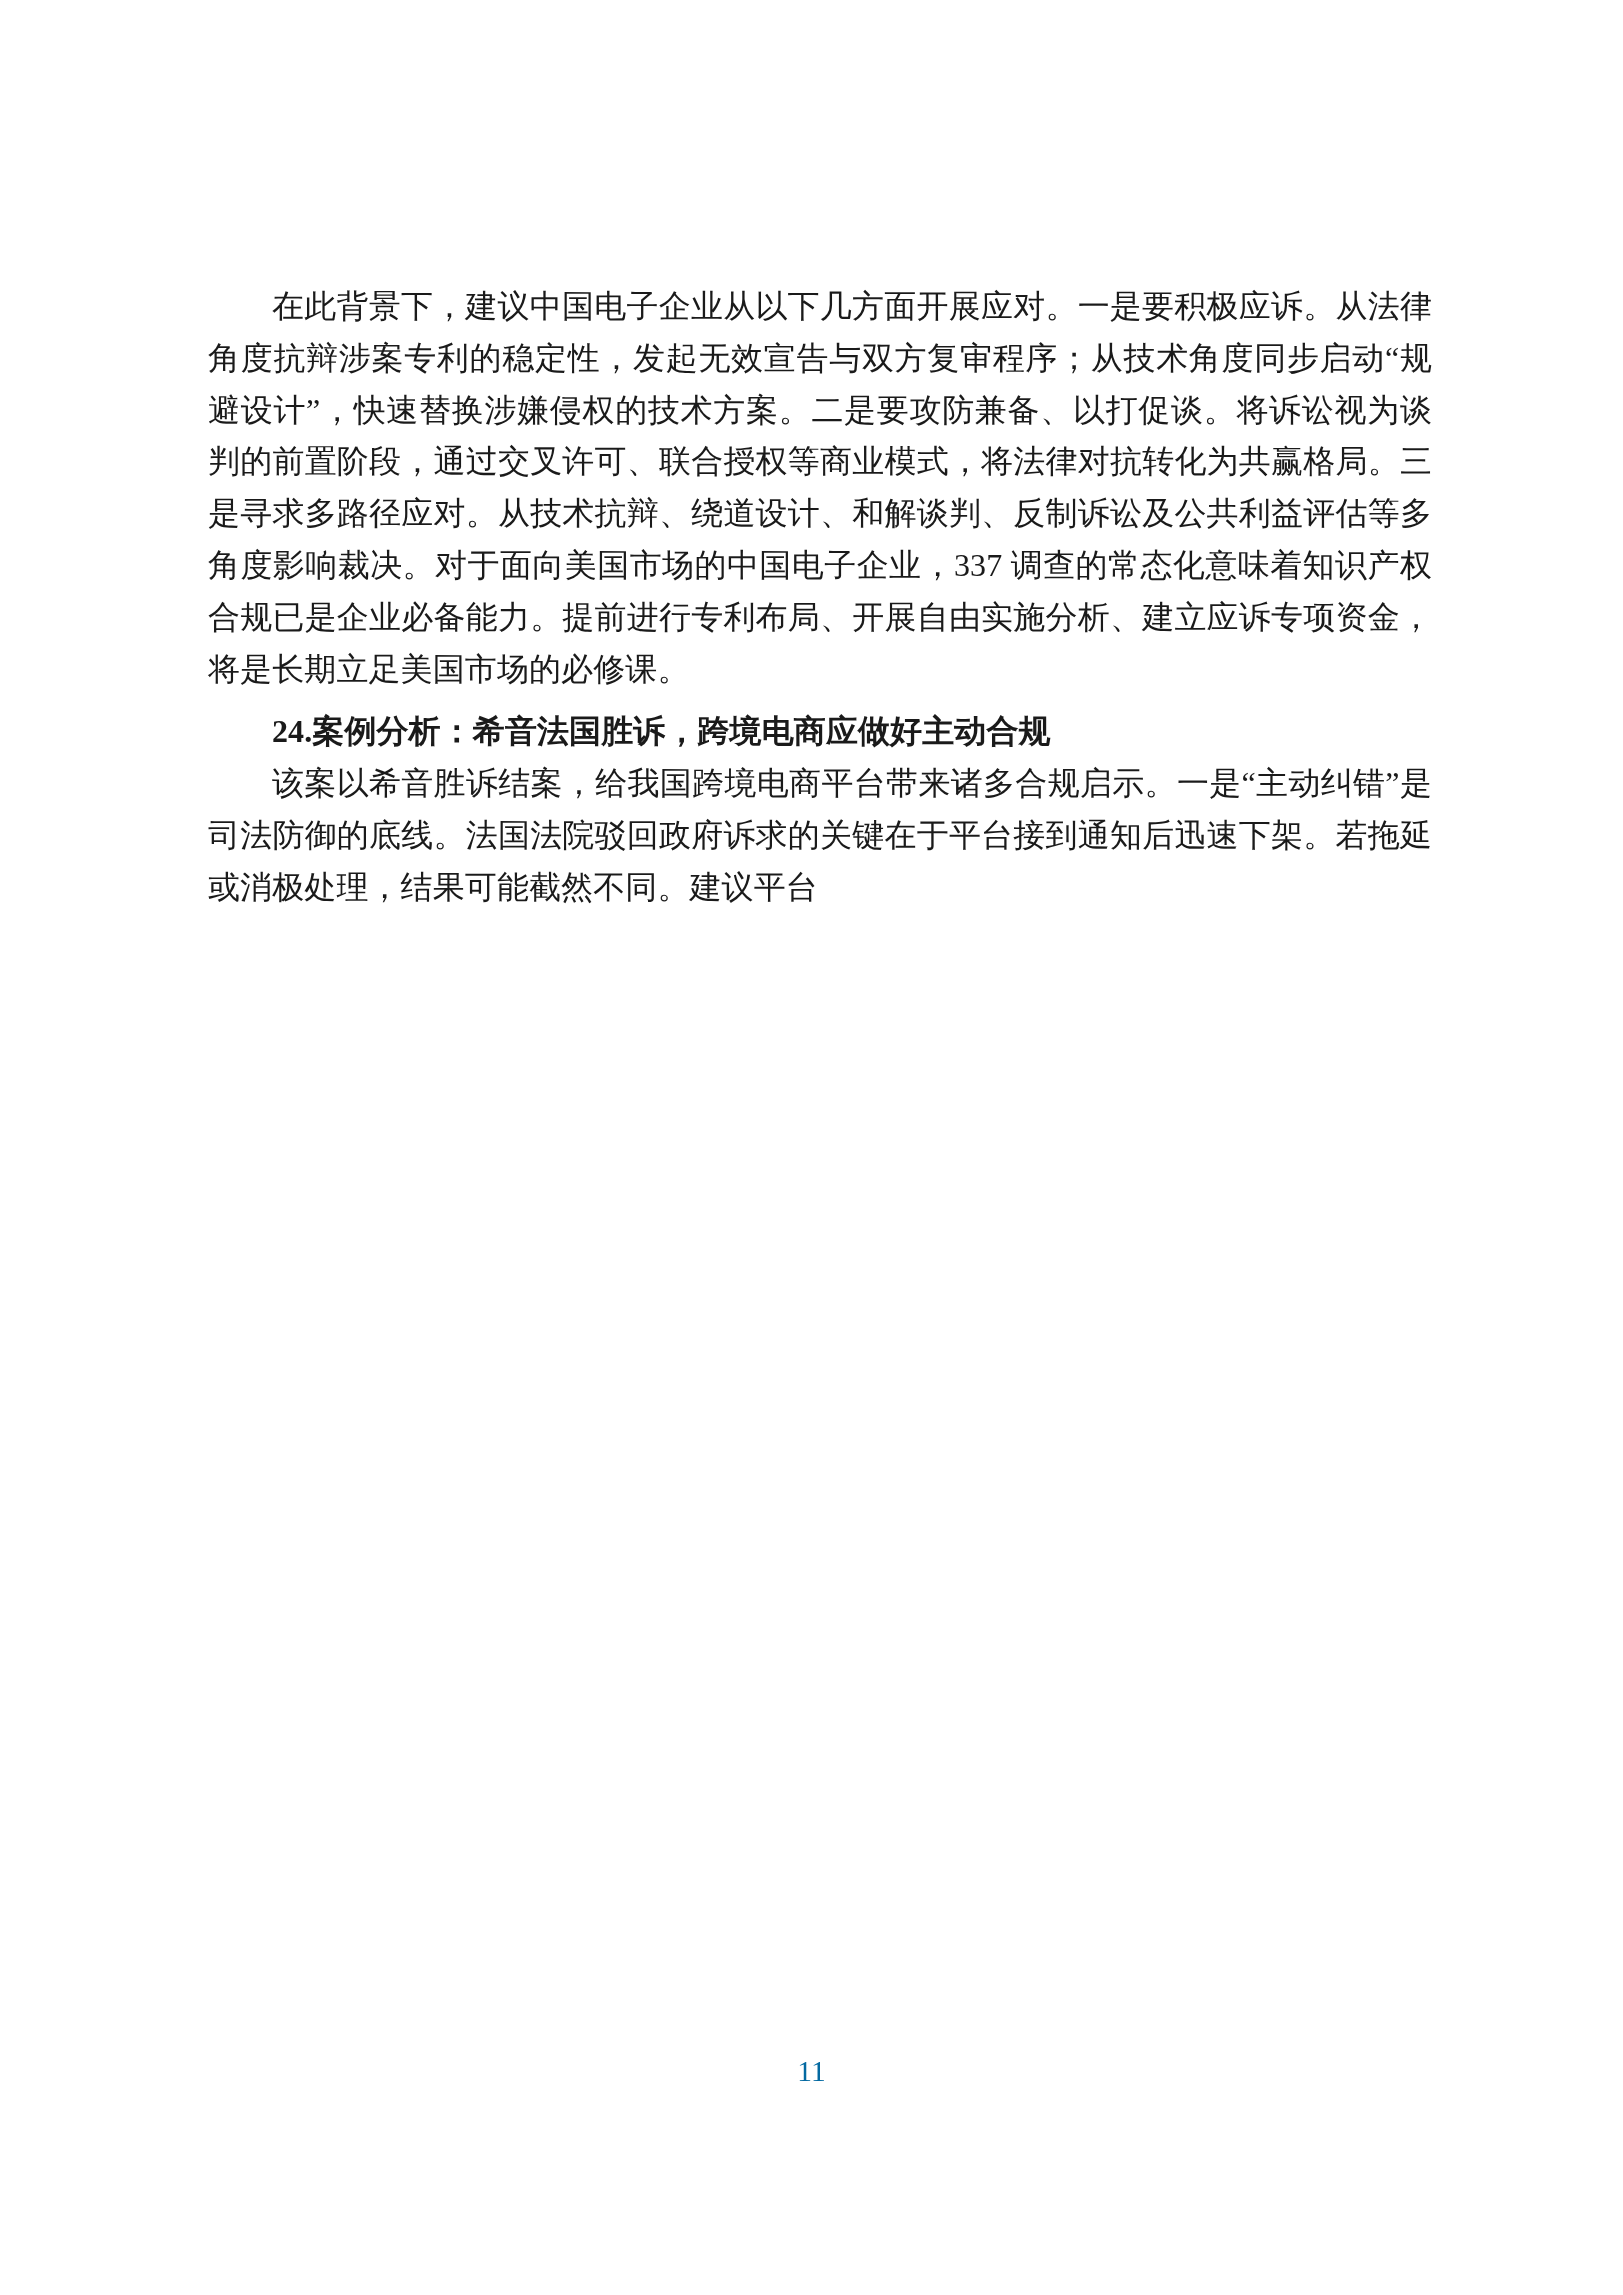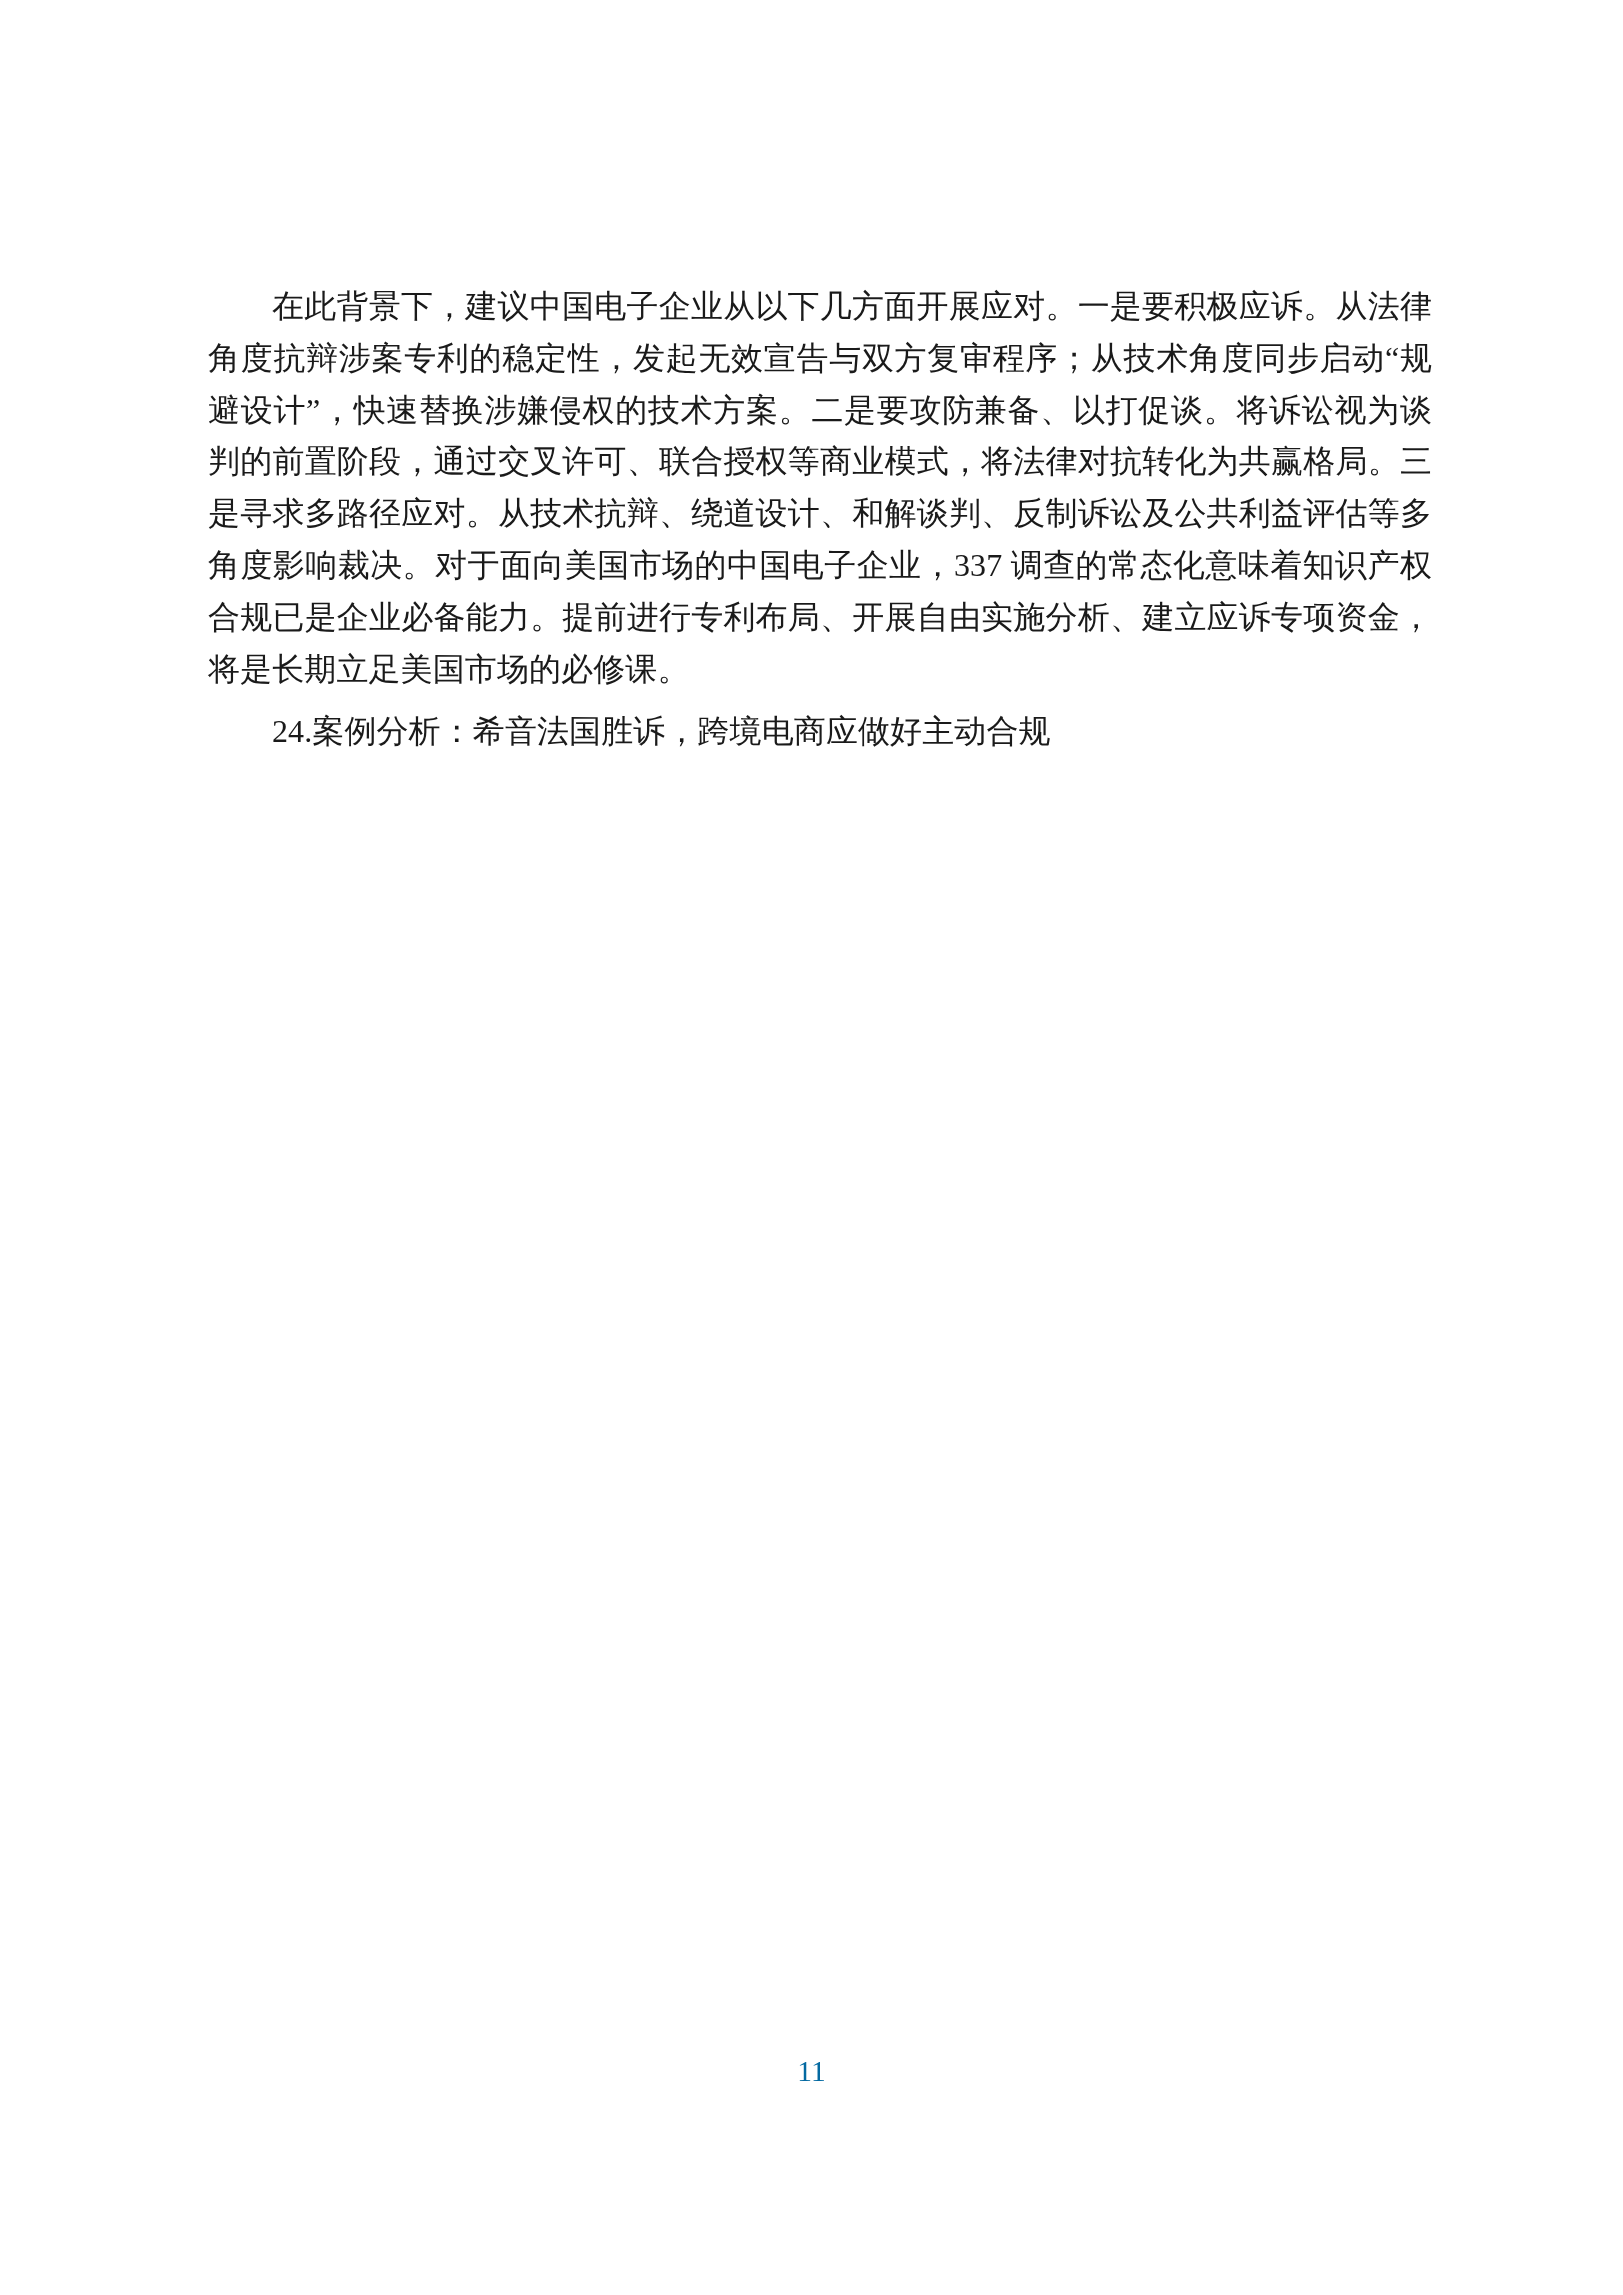--- a/index.html
+++ b/index.html
@@ -30,21 +30,21 @@
     text-justify: inter-ideograph;
     letter-spacing: 0.1px;
   }
   p.indent {
     text-indent: 2em;
   }
   h2.section-heading {
     margin: 10.5px 0 0 0;
     font-size: 32px;
     line-height: 1.62;
-    font-weight: normal;
+    font-weight: bold;
     text-indent: 2em;
     letter-spacing: 0.1px;
   }
   .page-number {
     position: absolute;
     left: 0;
     right: 0;
     top: 2055px;
     text-align: center;
     font-size: 29.4px;
@@ -52,16 +52,17 @@
     color: #0369a1;
   }
 </style>
 </head>
 <body>
 
 <div class="page">
   <div class="content">
     <p class="para indent">在此背景下，建议中国电子企业从以下几方面开展应对。一是要积极应诉。从法律角度抗辩涉案专利的稳定性，发起无效宣告与双方复审程序；从技术角度同步启动“规避设计”，快速替换涉嫌侵权的技术方案。二是要攻防兼备、以打促谈。将诉讼视为谈判的前置阶段，通过交叉许可、联合授权等商业模式，将法律对抗转化为共赢格局。三是寻求多路径应对。从技术抗辩、绕道设计、和解谈判、反制诉讼及公共利益评估等多角度影响裁决。对于面向美国市场的中国电子企业，337 调查的常态化意味着知识产权合规已是企业必备能力。提前进行专利布局、开展自由实施分析、建立应诉专项资金，将是长期立足美国市场的必修课。</p>
     <h2 class="section-heading">24.案例分析：希音法国胜诉，跨境电商应做好主动合规</h2>
+    <p class="para indent">该案以希音胜诉结案，给我国跨境电商平台带来诸多合规启示。一是“主动纠错”是司法防御的底线。法国法院驳回政府诉求的关键在于平台接到通知后迅速下架。若拖延或消极处理，结果可能截然不同。建议平台</p>
   </div>
   <div class="page-number">11</div>
 </div>
 
 
 </body></html>

